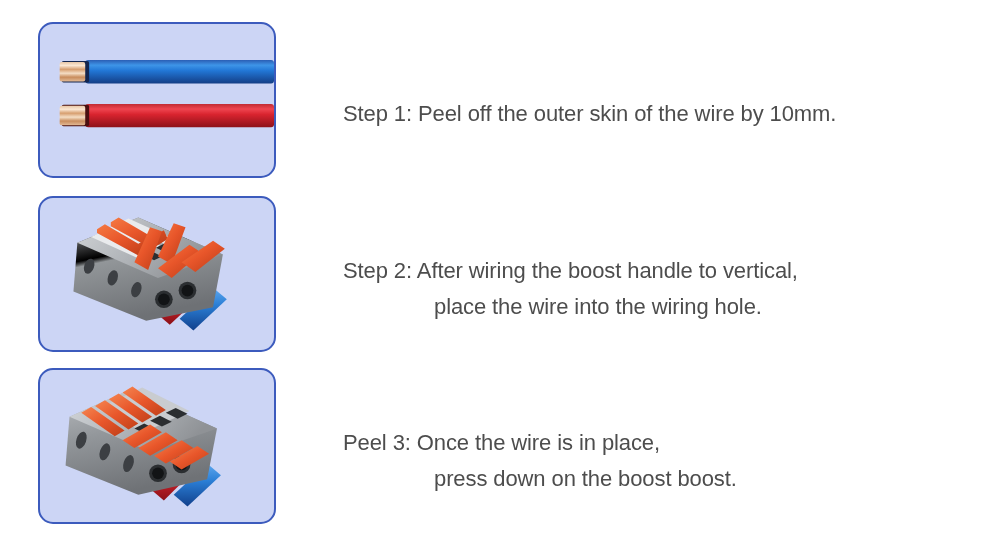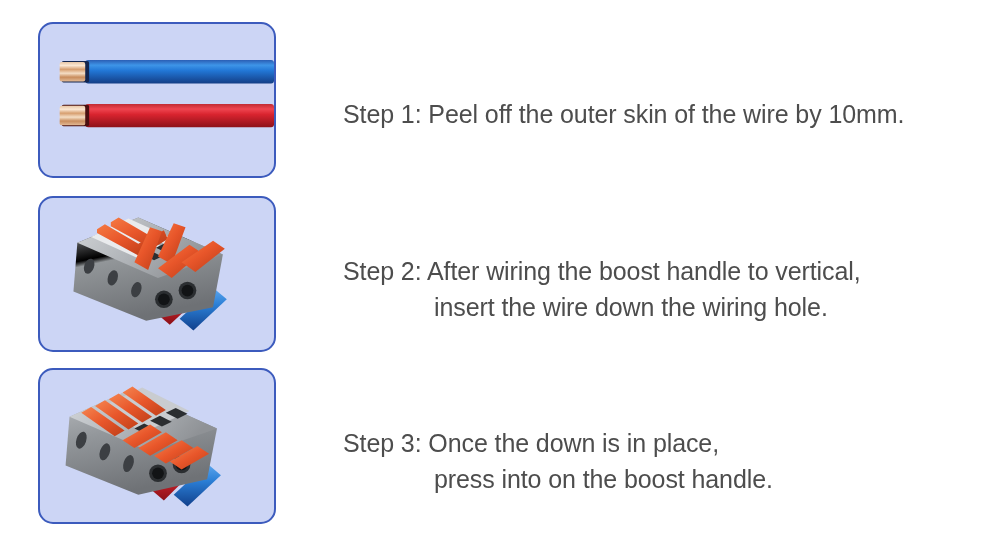--- a/index.html
+++ b/index.html
@@ -25,21 +25,21 @@
   #panel-1{top:22px;}
   #panel-2{top:196px;}
   #panel-3{top:368px;}
   .panel svg{display:block;width:100%;height:100%;}
 
   
   .steps{position:absolute;left:343px;top:0;width:620px;height:535px;}
   .step{
     position:absolute;
     color:#4d4d4d;
-    font-size:25px;
+    font-size:22px;
     line-height:36px;
     letter-spacing:-0.1px;
     white-space:nowrap;
   }
   #step-1{top:96px;}
   #step-2{top:253px;}
   #step-3{top:425px;}
   .step .line2{display:block;padding-left:91px;}
 </style>
 </head>
@@ -234,22 +234,22 @@
   </div>
 
   <div class="steps">
 
     <div class="step" id="step-1">
       <span class="line1">Step 1: Peel off the outer skin of the wire by 10mm.</span>
     </div>
 
     <div class="step" id="step-2">
       <span class="line1">Step 2: After wiring the boost handle to vertical,</span>
-      <span class="line2">insert the wire down the wiring hole.</span>
+      <span class="line2">place the wire into the wiring hole.</span>
     </div>
 
     <div class="step" id="step-3">
-      <span class="line1">Step 3: Once the down is in place,</span>
-      <span class="line2">press into on the boost handle.</span>
+      <span class="line1">Peel 3: Once the wire is in place,</span>
+      <span class="line2">press down on the boost boost.</span>
     </div>
 
   </div>
 </div>
 
 </body></html>

